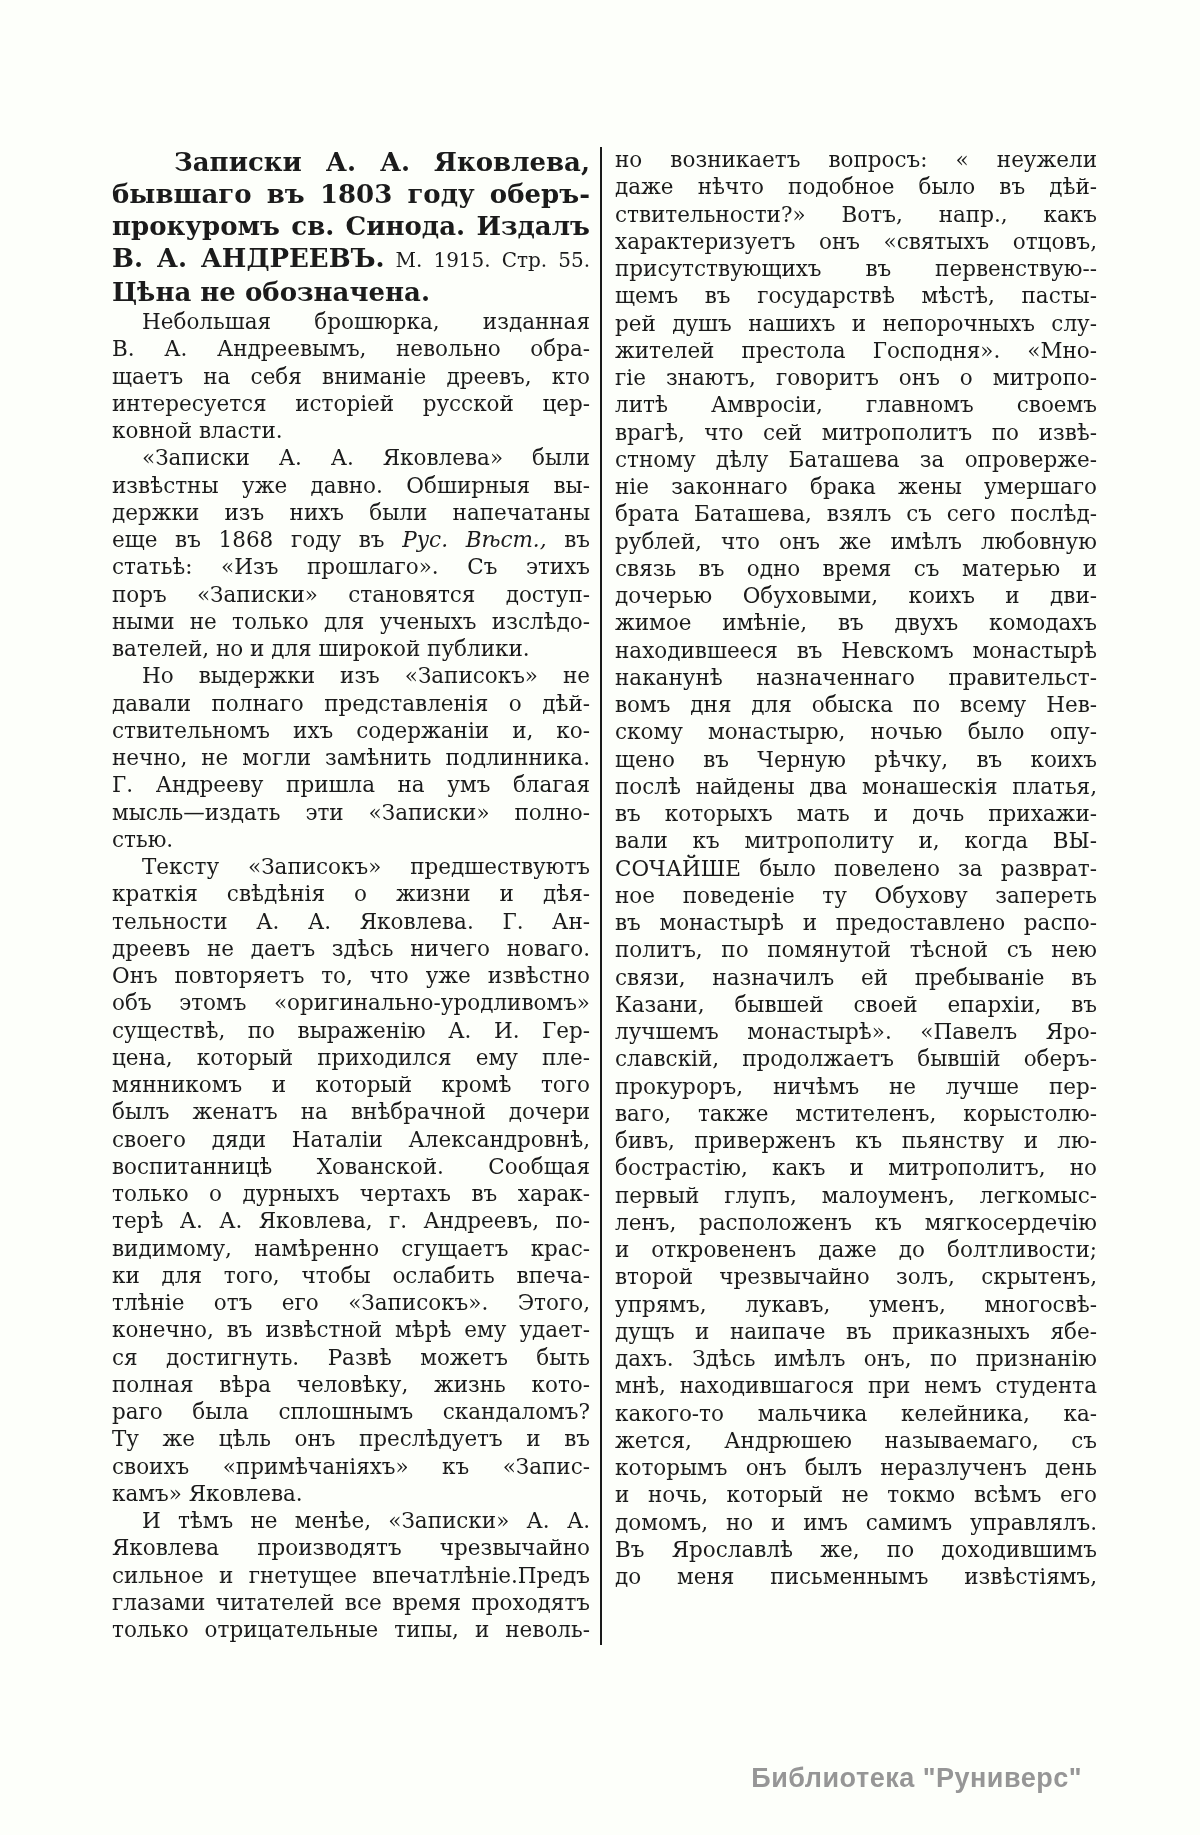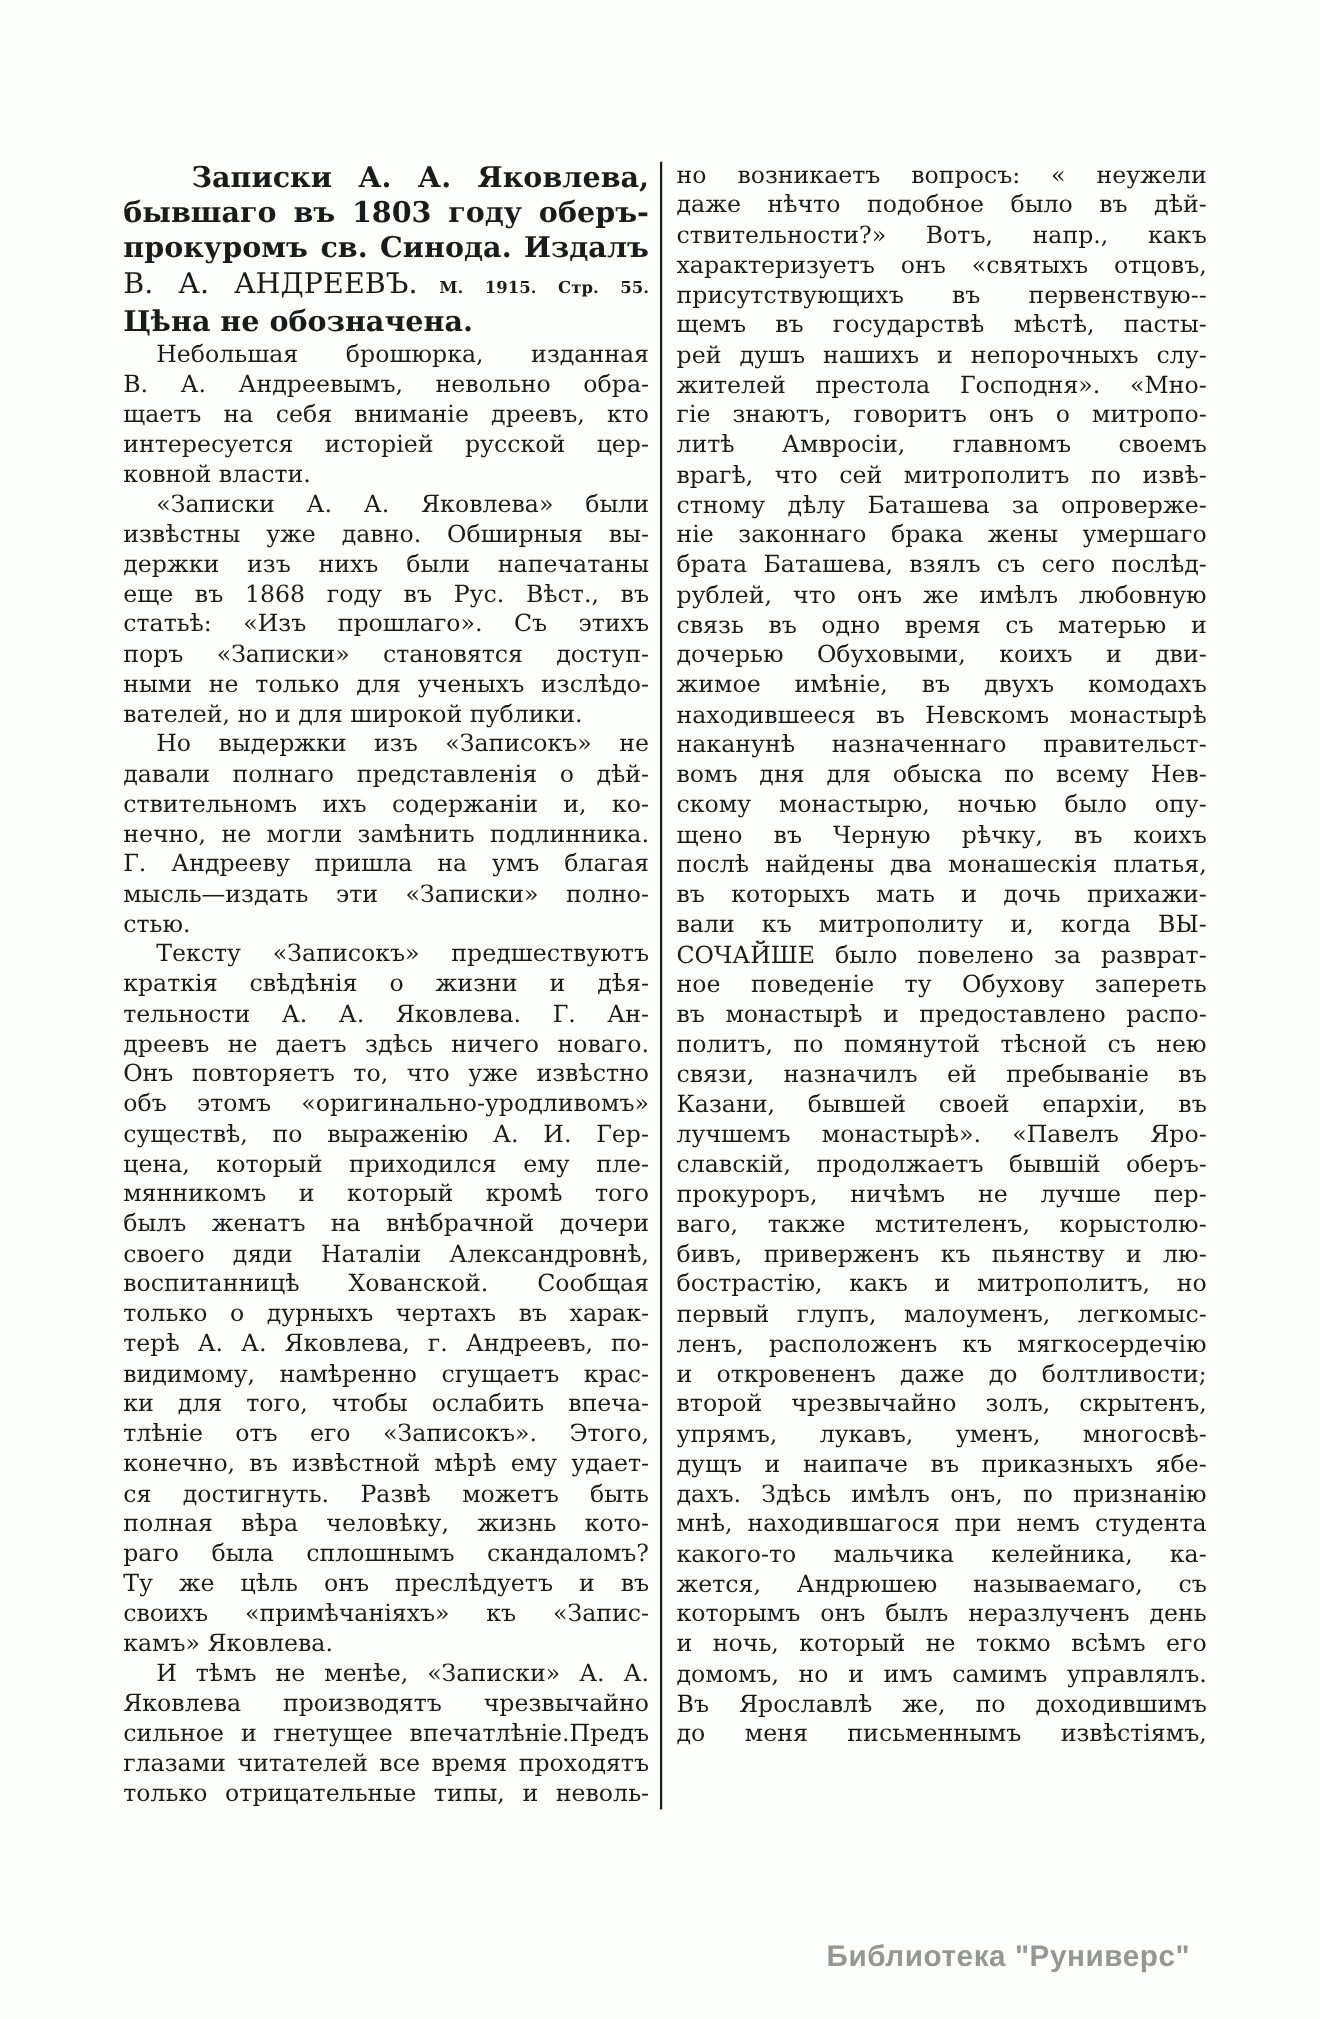--- a/index.html
+++ b/index.html
@@ -21,23 +21,23 @@
     line-height:27.25px;
     text-align:justify;
     text-align-last:justify;
     -moz-text-align-last:justify;
   }
   .line.h   { font-weight:700; font-size:26px; line-height:32px; }
   .line.end { text-align-last:left; -moz-text-align-last:left; }
   .line.ind  { text-indent:30px; }
   .line.ind2 { text-indent:62px; }
 
-  .line span.b  { font-weight:400; }
-  .line span.it { }
-  .line span.sm { font-weight:700; font-size:15px; }
+  .line span.b  { font-weight:700; }
+  .line span.it { font-style:italic; }
+  .line span.sm { font-weight:400; font-size:20px; }
 
   .divider {
     position:absolute;
     left:600px; top:147px;
     width:2px; height:1498px;
     background:#1a1a1a;
   }
 
   .watermark {
     position:absolute;

